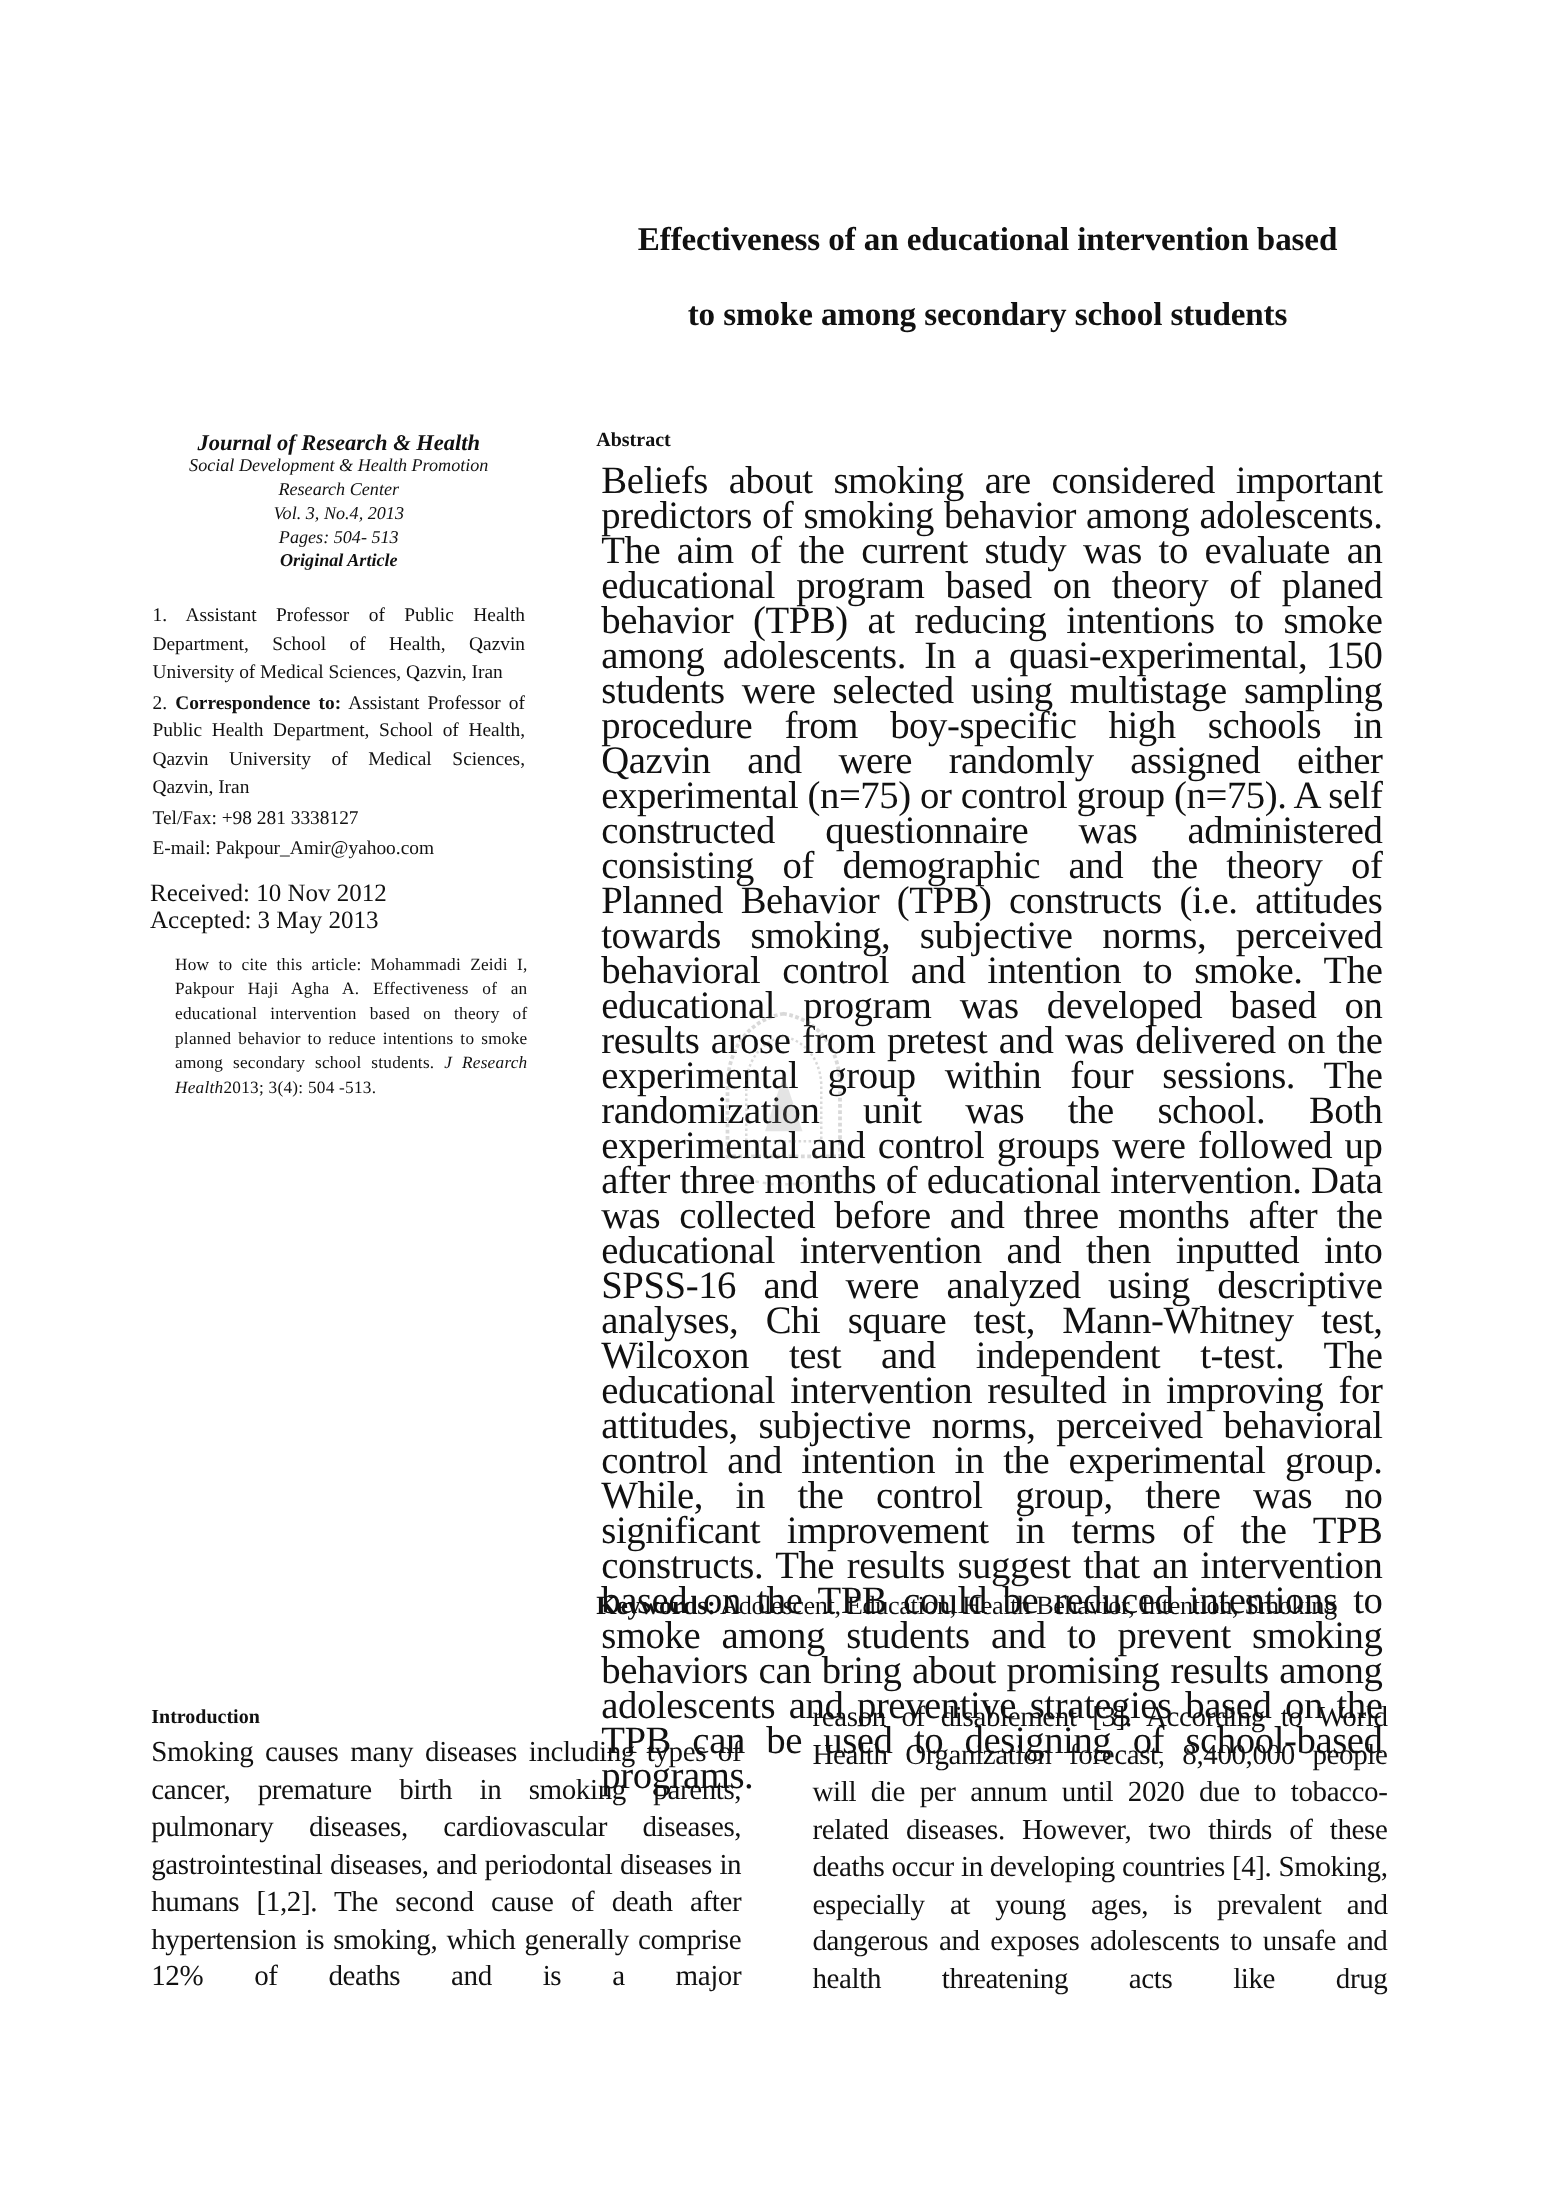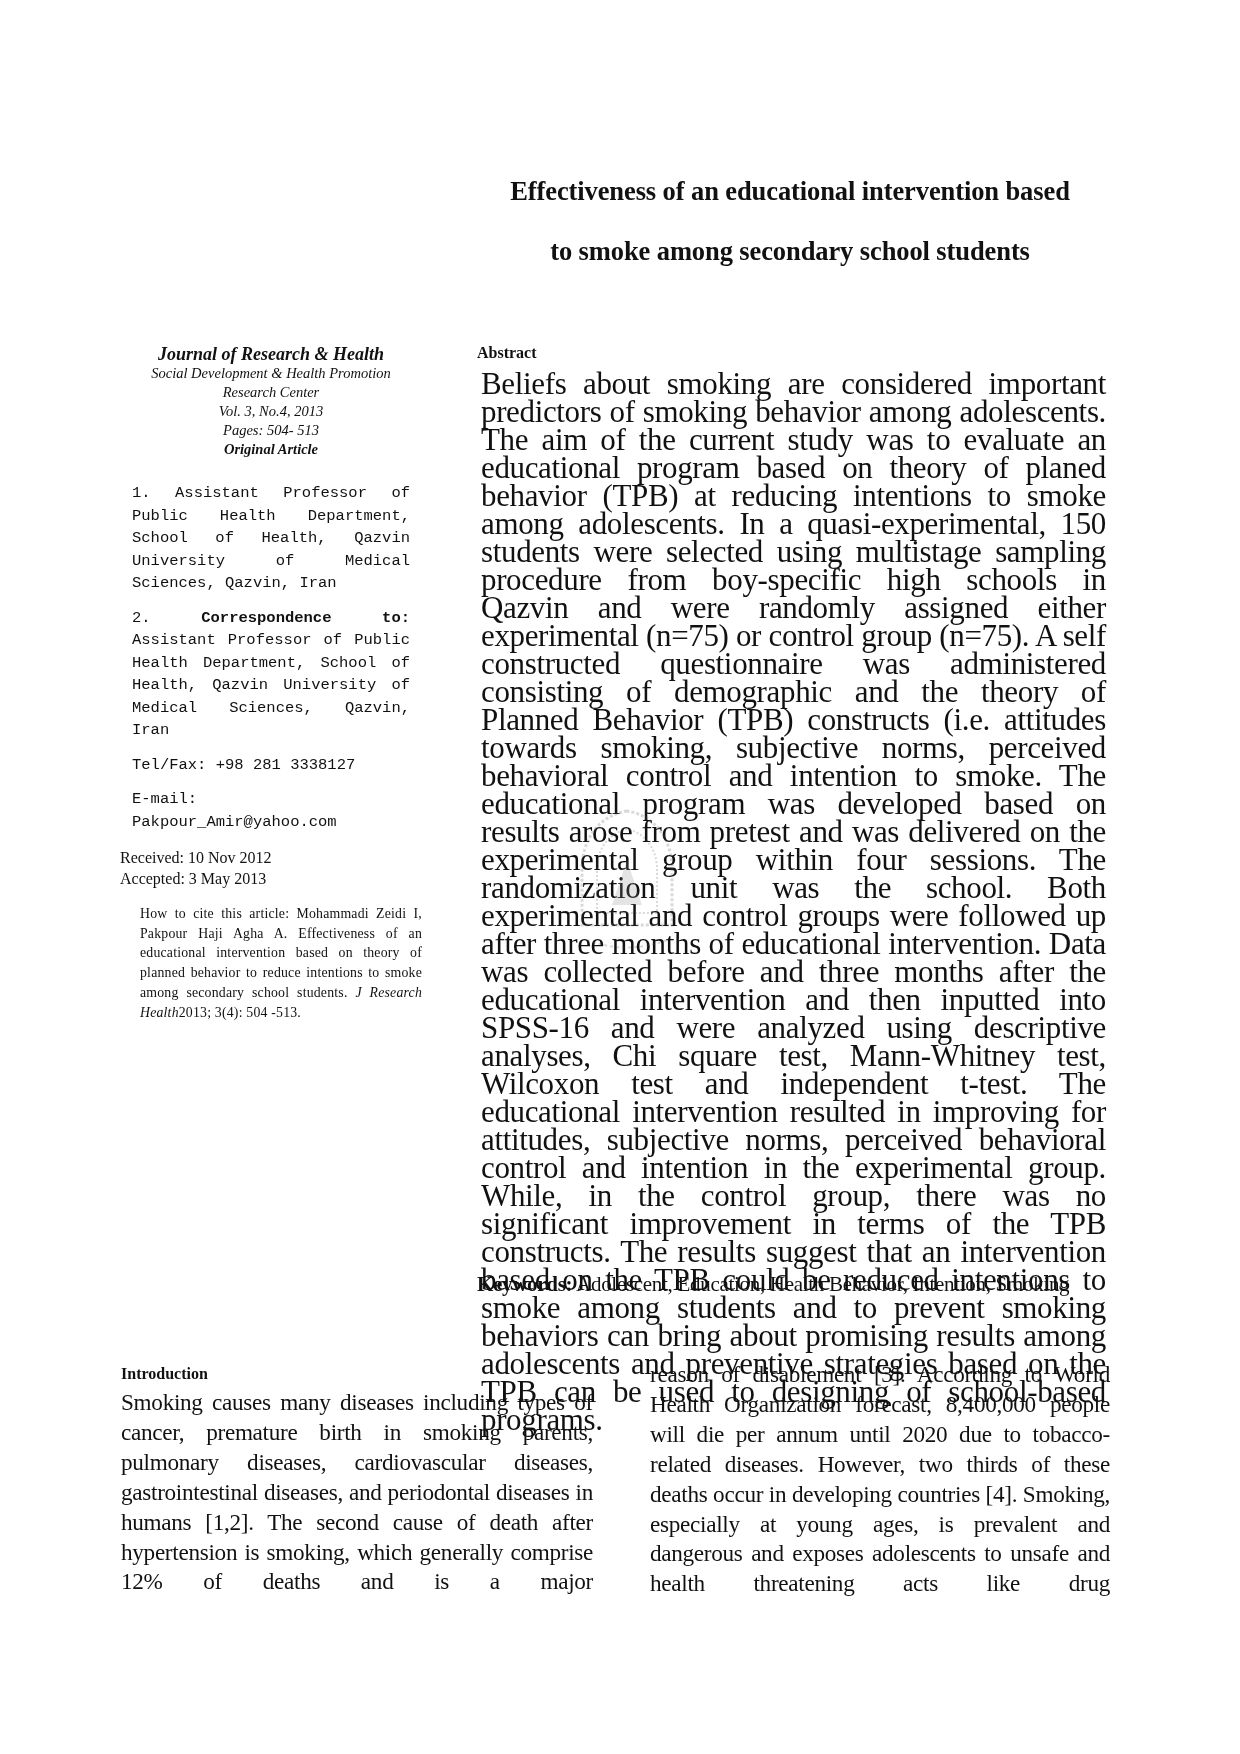--- a/index.html
+++ b/index.html
@@ -15,23 +15,23 @@
     letter-spacing: -0.1px;
   }
   .authors { font-size: 21px; line-height: 26px; margin: 1px 0 0 0; }
   .authors sup { font-size: 12px; vertical-align: 7px; line-height: 0; }
 
   .sidebar { position: absolute; left: 120px; top: 345px; width: 302px; }
   .journal-info { text-align: center; font-size: 14.5px; line-height: 19px; font-style: italic; }
   .journal-info .j-name { font-weight: bold; font-size: 18px; }
   .journal-info .article-type { font-weight: bold; }
   .affil { font-size: 15.5px; line-height: 22.5px; text-align: justify; margin-top: 23px; }
-  .affil p { margin: 12px; font-family: Liberation Mono, monospace; }
+  .affil p { margin: 2px; }
   .affil b { font-weight: bold; }
-  .dates { font-size: 16px; line-height: 21px; margin-top: 14px; }
+  .dates { font-size: 20px; line-height: 21px; margin-top: 14px; }
   .cite { font-size: 13.8px; line-height: 19.7px; text-align: justify; margin-top: 15px; letter-spacing: 0.2px; margin-left: 20px; }
   .cite i { font-style: italic; }
 
   .abstract { position: absolute; left: 477px; top: 339px; width: 633px; }
   .h-section { font-weight: bold; font-size: 16px; line-height: 27px; margin: 0; }
   .abstract-body {
     font-size: 31px; line-height: 28px; text-align: justify; margin: 4px;
     letter-spacing: -0.35px;
   }
   .keywords {

